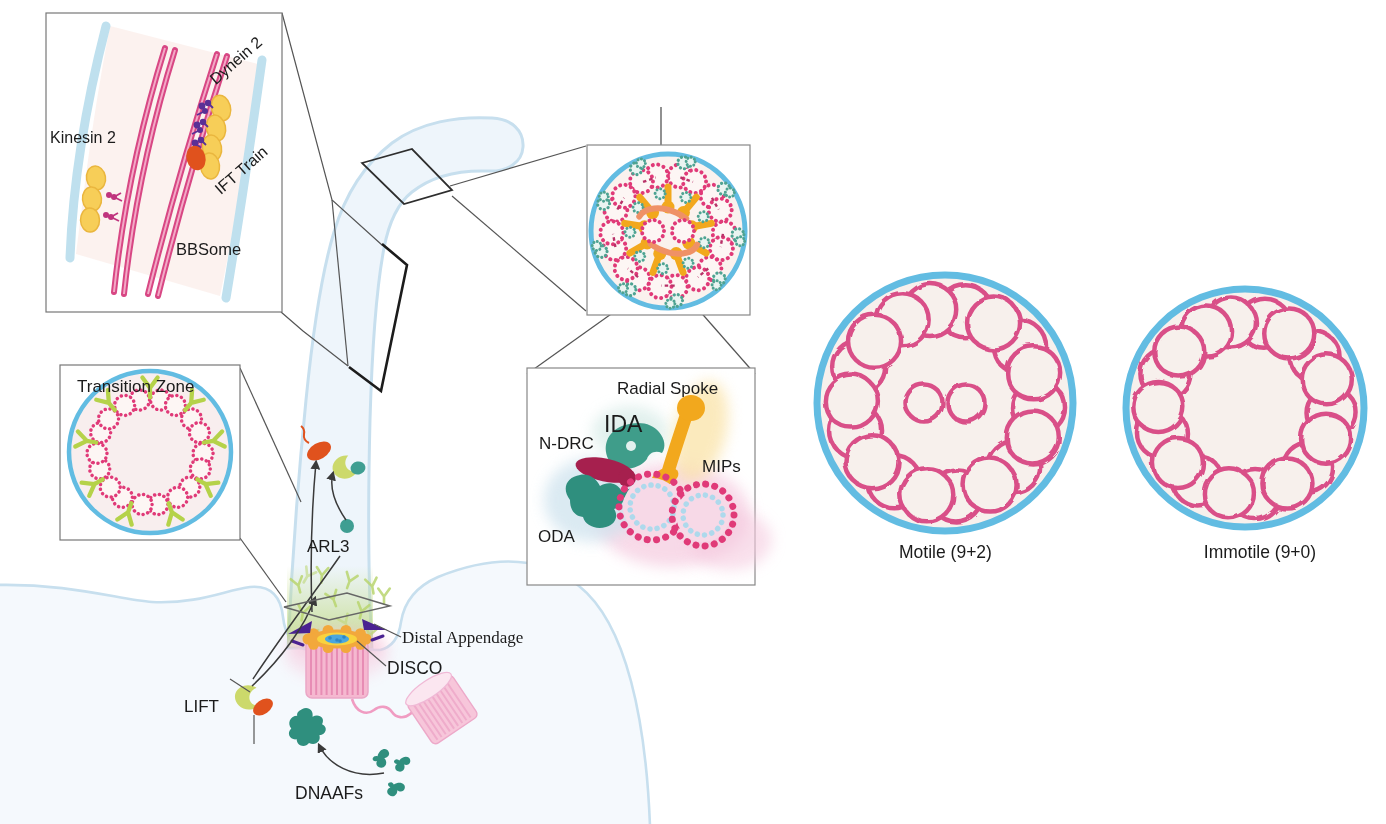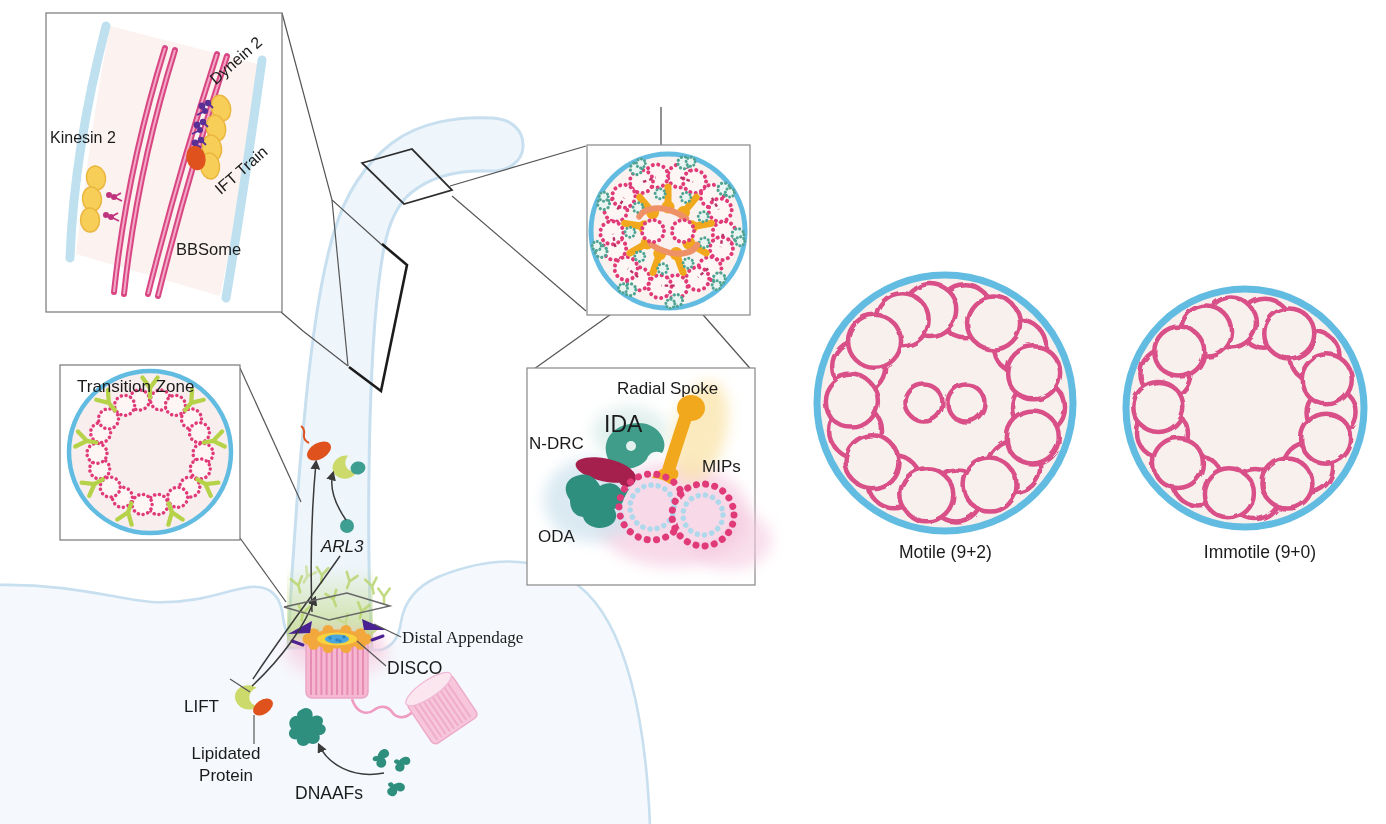--- a/index.html
+++ b/index.html
@@ -423,25 +423,23 @@
       </g>
     </svg>
 
   <div class="lbl" style="left:50px;top:127px;font-size:16px;">Kinesin 2</div>
   <div class="lbl" style="left:219px;top:68px;font-size:16px;transform:rotate(-41deg);transform-origin:0 100%;">Dynein 2</div>
   <div class="lbl" style="left:224px;top:178px;font-size:16px;transform:rotate(-41deg);transform-origin:0 100%;">IFT Train</div>
   <div class="lbl" style="left:176px;top:203px;font-size:16.5px;margin-top:36px;">BBSome</div>
   <div class="lbl" style="left:77px;top:336px;font-size:17px;margin-top:40px;">Transition Zone</div>
   <div class="lbl" style="left:617px;top:378px;font-size:17px;">Radial Spoke</div>
   <div class="lbl" style="left:604px;top:409px;font-size:23px;">IDA</div>
-  <div class="lbl" style="left:529px;top:433px;font-size:17px;">N-DRC</div>
+  <div class="lbl" style="left:529px;top:433px;font-size:17px;padding-left:10px;">N-DRC</div>
   <div class="lbl" style="left:702px;top:456px;font-size:17px;">MIPs</div>
   <div class="lbl" style="left:538px;top:526px;font-size:17px;">ODA</div>
-  <div class="lbl" style="left:321px;top:536px;font-size:17px;font-style:italic;">ARL3</div>
+  <div class="lbl" style="left:307px;top:536px;font-size:17px;">ARL3</div>
   <div class="lbl" style="left:402px;top:627px;font-size:17px;font-family:Liberation Serif, serif;">Distal Appendage</div>
   <div class="lbl" style="left:387px;top:657px;font-size:17.5px;">DISCO</div>
   <div class="lbl" style="left:184px;top:661px;font-size:17px;margin-top:35px;">LIFT</div>
-  <div class="lbl ctr" style="left:168px;top:743px;width:116px;font-size:17px;">Lipidated
-Protein</div>
   <div class="lbl" style="left:295px;top:782px;font-size:17.5px;">DNAAFs</div>
   <div class="lbl ctr" style="left:873px;top:541px;width:145px;font-size:17.5px;">Motile (9+2)</div>
   <div class="lbl ctr" style="left:1180px;top:541px;width:160px;font-size:17.5px;">Immotile (9+0)</div>
 </div>
 
 </body></html>

